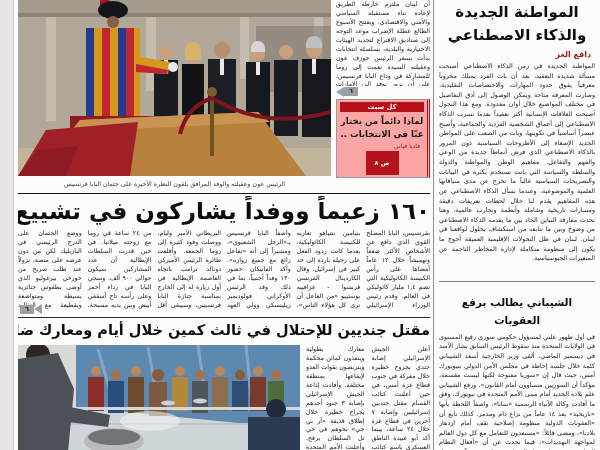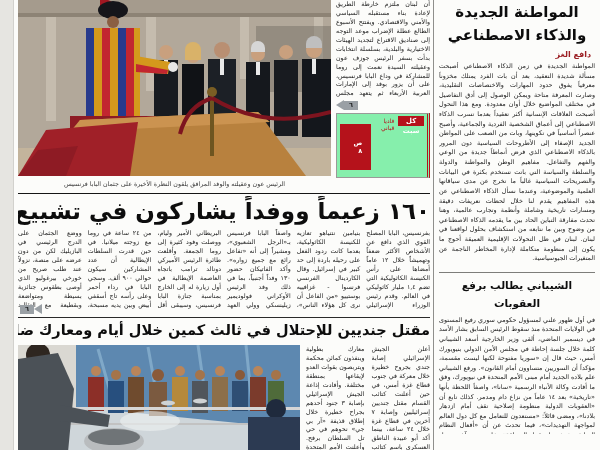--- a/index.html
+++ b/index.html
@@ -16,28 +16,28 @@
   .photo1{width:313px;height:176px;}
   .sidecol{flex:1;display:flex;flex-direction:column;min-width:0;}
   .smalltext{font-size:6.3px;line-height:1.42;text-align:justify;direction:rtl;color:#222;overflow:hidden;}
   .lebanon{height:98px;}
   .arrowrow{height:12px;display:flex;align-items:center;margin:1px 0 2px;}
   .arrow6{display:inline-flex;align-items:center;}
   .arrow6 .tri{width:0;height:0;border-top:5px solid transparent;border-bottom:5px solid transparent;border-right:8px solid #9aa0a5;}
   .arrow6 b{background:#9aa0a5;color:#26282a;font-size:6.5px;font-weight:bold;padding:0 5px;height:9px;line-height:9px;}
 
   
-  .kolsabt{flex:1;border:1px solid #9a9a98;border-right:3px double #b5121b;background:#86efac;
-           display:flex;flex-direction:row;direction:rtl;padding:2px 3px;}
+  .kolsabt{flex:1;border:1px solid #9a9a98;border-right:3px double #b5121b;background:#fca5a5;
+           display:flex;flex-direction:column;direction:rtl;padding:2px 3px;}
   .ks-bar{background:#b5121b;color:#fff;font-size:6.8px;font-weight:bold;text-align:center;
           height:10px;line-height:10px;letter-spacing:.5px;}
   .ks-title{font-size:8.6px;font-weight:bold;text-align:center;line-height:1.5;margin-top:3px;color:#111;}
   .ks-author{color:#b5121b;font-size:6px;text-align:right;margin:1px 4px 0 0;}
   .ks-page{background:#b5121b;color:#fff;font-size:6.5px;font-weight:bold;align-self:center;
-           padding:15px 9px;margin-top:2px;}
+           padding:8px 9px;margin-top:2px;}
 
   .caption{width:313px;font-size:6.3px;color:#3a3a3a;text-align:center;direction:rtl;margin-top:2px;height:10px;overflow:hidden;}
   .hrule{border-top:1.5px solid #151515;margin:3px 0 2px;}
   .hrule2{border-top:1px solid #2a2a2a;margin:2px 0 1px;}
   .headline1{font-size:23px;font-weight:bold;direction:rtl;text-align:center;white-space:nowrap;
              height:31px;line-height:31px;overflow:hidden;letter-spacing:-.5px;color:#0d0d0d;}
   .body6{position:relative;height:86px;column-count:6;column-gap:6px;column-fill:auto;
          font-size:6.3px;line-height:1.42;text-align:justify;direction:rtl;overflow:hidden;margin-top:2px;}
   .body6 .arrow6{position:absolute;left:2px;bottom:1px;}
   .headline2{font-size:14.5px;font-weight:bold;direction:rtl;text-align:center;white-space:nowrap;
@@ -45,21 +45,21 @@
   .bottomrow{display:flex;gap:6px;margin-top:3px;}
   .photo2{width:282px;height:128px;background:#cfd6da;}
   .body2{flex:1;column-count:2;column-gap:7px;column-fill:auto;height:126px;overflow:hidden;
          font-size:6.3px;line-height:1.42;text-align:justify;direction:rtl;}
 
   
   .ai{margin-top:-7px;}
   .ai-title{font-size:15px;font-weight:bold;text-align:center;direction:rtl;line-height:1.5;color:#0d0d0d;}
   .ai-author{color:#9c1f24;font-size:8px;font-weight:bold;text-align:right;direction:rtl;margin:4px 4px 3px 0;}
   .ai-body{font-size:6.4px;line-height:1.5;text-align:justify;direction:rtl;height:208px;overflow:hidden;}
-  .shaibani{border-top:1px solid #7d7d7a;margin-top:2px;padding-top:4px;}
+  .shaibani{border-top:1px solid #7d7d7a;margin-top:11px;padding-top:12px;}
   .sh-title{font-size:10.5px;font-weight:bold;text-align:center;direction:rtl;line-height:1.7;color:#0d0d0d;}
   .sh-body{font-size:6.4px;line-height:1.5;text-align:justify;direction:rtl;height:118px;overflow:hidden;margin-top:3px;}
 </style>
 </head>
 <body>
 
 <div class="sheet">
   <div class="gutter"></div>
 
   <div class="main">
@@ -148,20 +148,21 @@
       <div class="sidecol">
         <div class="smalltext lebanon">أن لبنان ملتزم خارطة الطريق لإعادة بناء مستقبله السياسي والأمني والاقتصادي. ويفتتح الأسبوع الطالع عطلة الإضراب موعد التوجه إلى صناديق الاقتراع لتجديد الهيئات الاختيارية والبلدية، بسلسلة انتخابات بدأت بسفر الرئيس جوزف عون وعقيلته السيدة نعمت إلى روما للمشاركة في وداع البابا فرنسيس، على أن يزور بوفد إلى الإمارات العربية الأربعاء ثم يتعهد مجلس الوزراء بعد ذلك. ويبحث مجلس الوزراء في موضوع تداعيات البيئة الناظمة للنقب الهندي الذي وضع على جدول أعمال الجلسة بهدف تسمية أعضاء اللجنة المقترحة، كما نقل عن رئيس الحكومة نواف سلام في تفعيل «الجمهورية القوية» وبدء تطبيق هذا القانون وزراعة بديلة لمزارعي البقاع، كما يبحث مشروع قانون استقلالية القضاء ومشاريع إصلاحية أخرى إلى جانب جدول الأعمال.</div>
         <div class="arrowrow">
           <span class="arrow6">
             <i class="tri"></i>
             <b>٦</b>
           </span>
         </div>
         <div class="kolsabt">
           <div class="ks-bar">كل سبت</div>
+          <div class="ks-title">لماذا دائماً من يختار عنّا في الانتخابات ..</div>
           <div class="ks-author">فاديا قباني</div>
           <div class="ks-page">ص ٨</div>
         </div>
       </div>
     </div>
 
     <div class="caption">الرئيس عون وعقيلته والوفد المرافق يلقون النظرة الأخيرة على جثمان البابا فرنسيس</div>
     <div class="hrule"></div>
     <div class="headline1">١٦٠ زعيماً ووفداً يشاركون في تشييع البابا اليوم</div>
 

